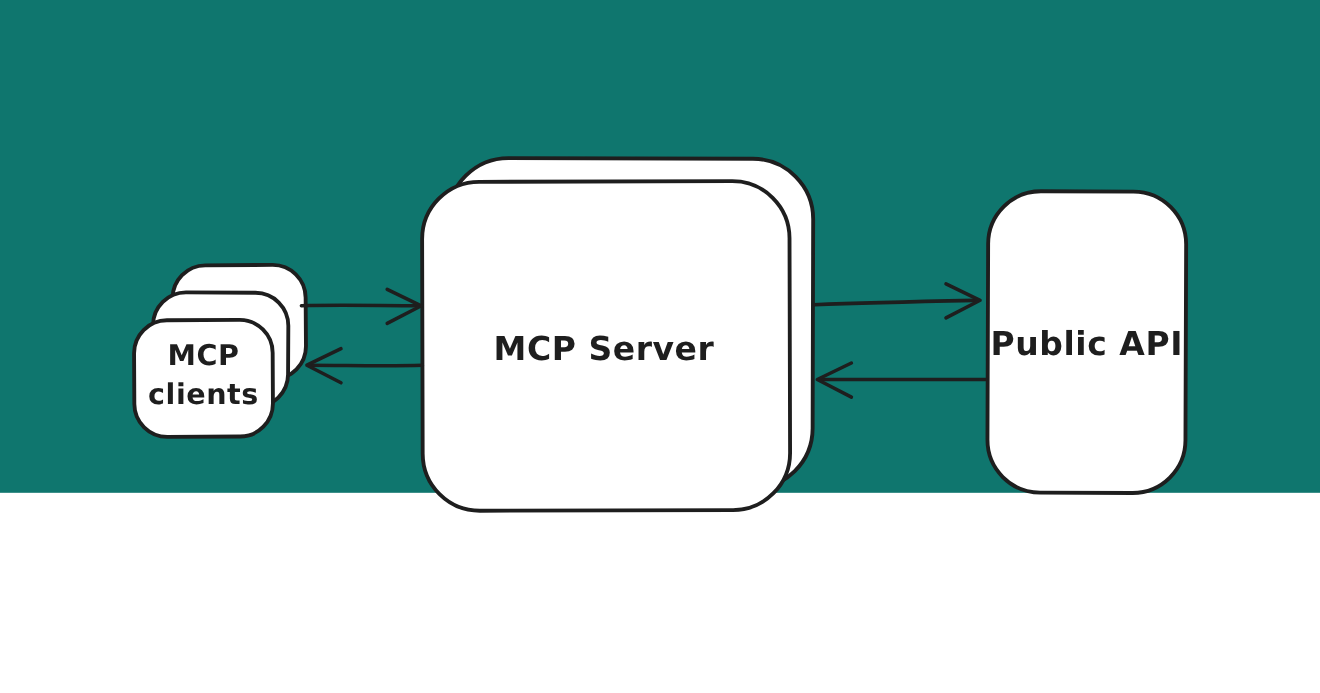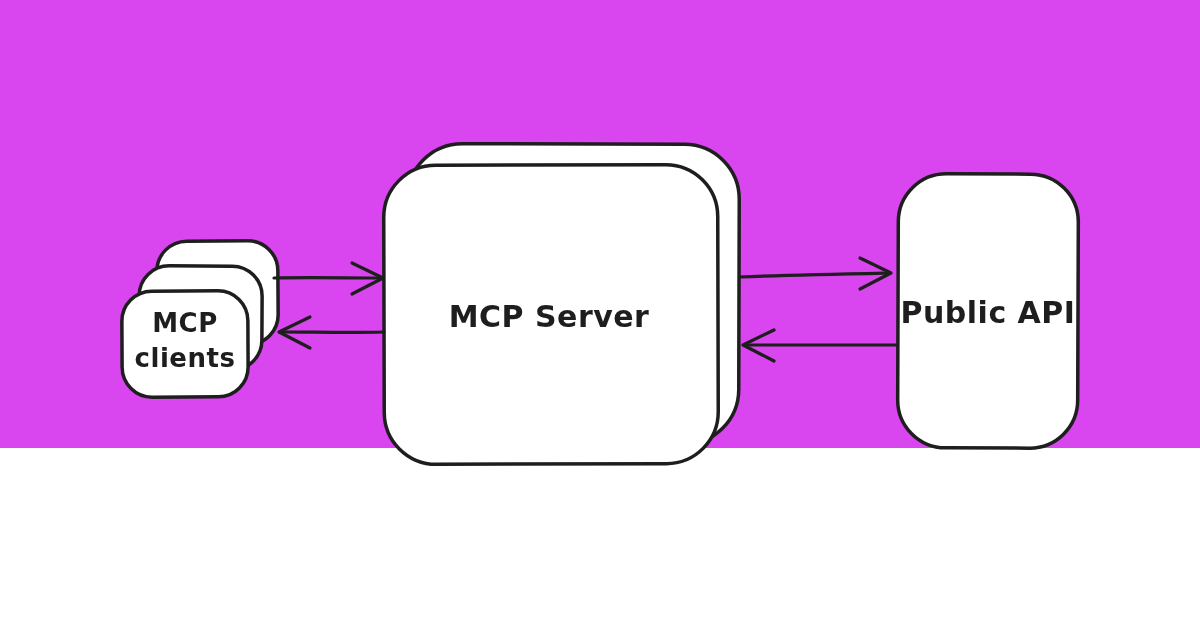--- a/index.html
+++ b/index.html
@@ -8,21 +8,21 @@
     background: #ffffff;
     width: 1200px;
     height: 630px;
     overflow: hidden;
     font-family: "DejaVu Sans", sans-serif;
   }
   .canvas {
     position: relative;
     width: 1200px;
     height: 448px;
-    background: #d946ef;
+    background: #0f766e;
   }
   svg {
     display: block;
   }
   .node-shape {
     fill: #ffffff;
     stroke: #1e1e1e;
     stroke-width: 3.5;
     stroke-linejoin: round;
   }

